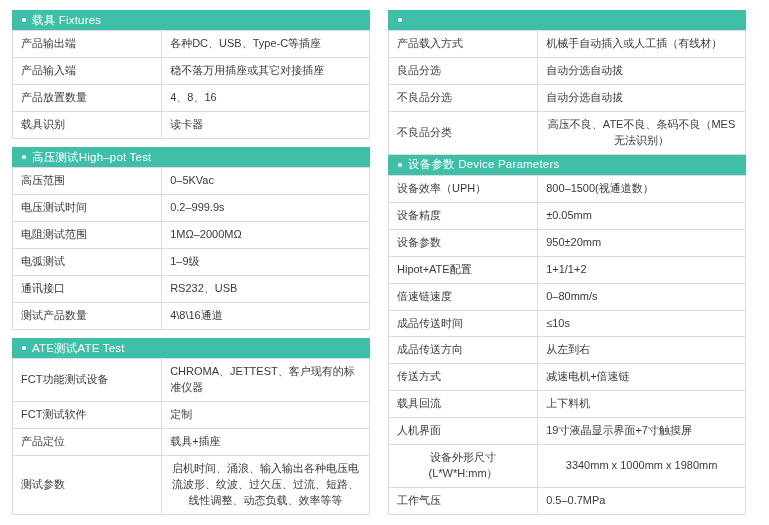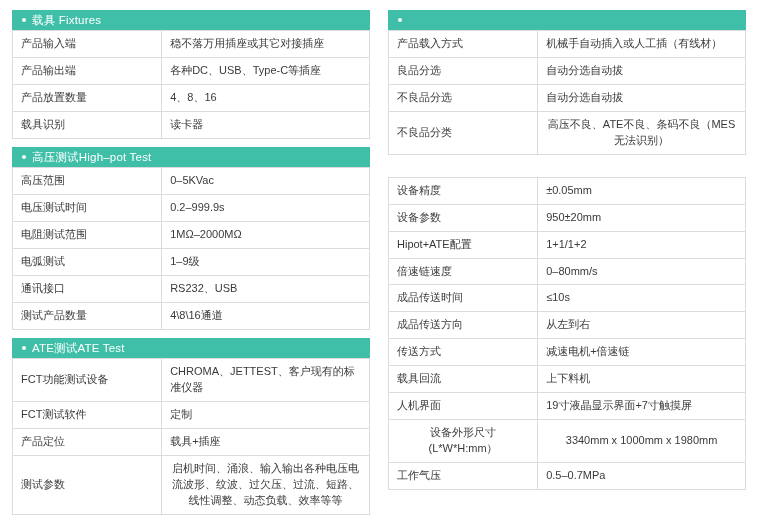--- a/index.html
+++ b/index.html
@@ -99,26 +99,26 @@
   <div class="col">
 
     <div class="sec">
       <div class="sec-head">
         <span class="bullet"></span>
         <span class="title">载具 Fixtures</span>
       </div>
       <table class="tbl">
         <tbody>
           <tr>
+            <td class="k">产品输出端</td>
+            <td class="v">各种DC、USB、Type-C等插座</td>
+          </tr>
+          <tr>
             <td class="k">产品输入端</td>
             <td class="v">稳不落万用插座或其它对接插座</td>
-          </tr>
-          <tr>
-            <td class="k">产品输出端</td>
-            <td class="v">各种DC、USB、Type-C等插座</td>
           </tr>
           <tr>
             <td class="k">产品放置数量</td>
             <td class="v">4、8、16</td>
           </tr>
           <tr>
             <td class="k">载具识别</td>
             <td class="v">读卡器</td>
           </tr>
         </tbody>
@@ -217,22 +217,30 @@
             <td class="k">不良品分类</td>
             <td class="v v-multi">高压不良、ATE不良、条码不良（MES无法识别）</td>
           </tr>
         </tbody>
       </table>
     </div>
 
     <div class="spacer-xl"></div>
 
     <div class="sec">
-      <table class="tbl">
-        <tbody>
+      <div class="sec-head">
+        <span class="bullet"></span>
+        <span class="title">设备参数 Device Parameters</span>
+      </div>
+      <table class="tbl">
+        <tbody>
+          <tr>
+            <td class="k">设备效率（UPH）</td>
+            <td class="v">800–1500(视通道数）</td>
+          </tr>
           <tr>
             <td class="k">设备精度</td>
             <td class="v">±0.05mm</td>
           </tr>
           <tr>
             <td class="k">设备参数</td>
             <td class="v">950±20mm</td>
           </tr>
           <tr>
             <td class="k">Hipot+ATE配置</td>

